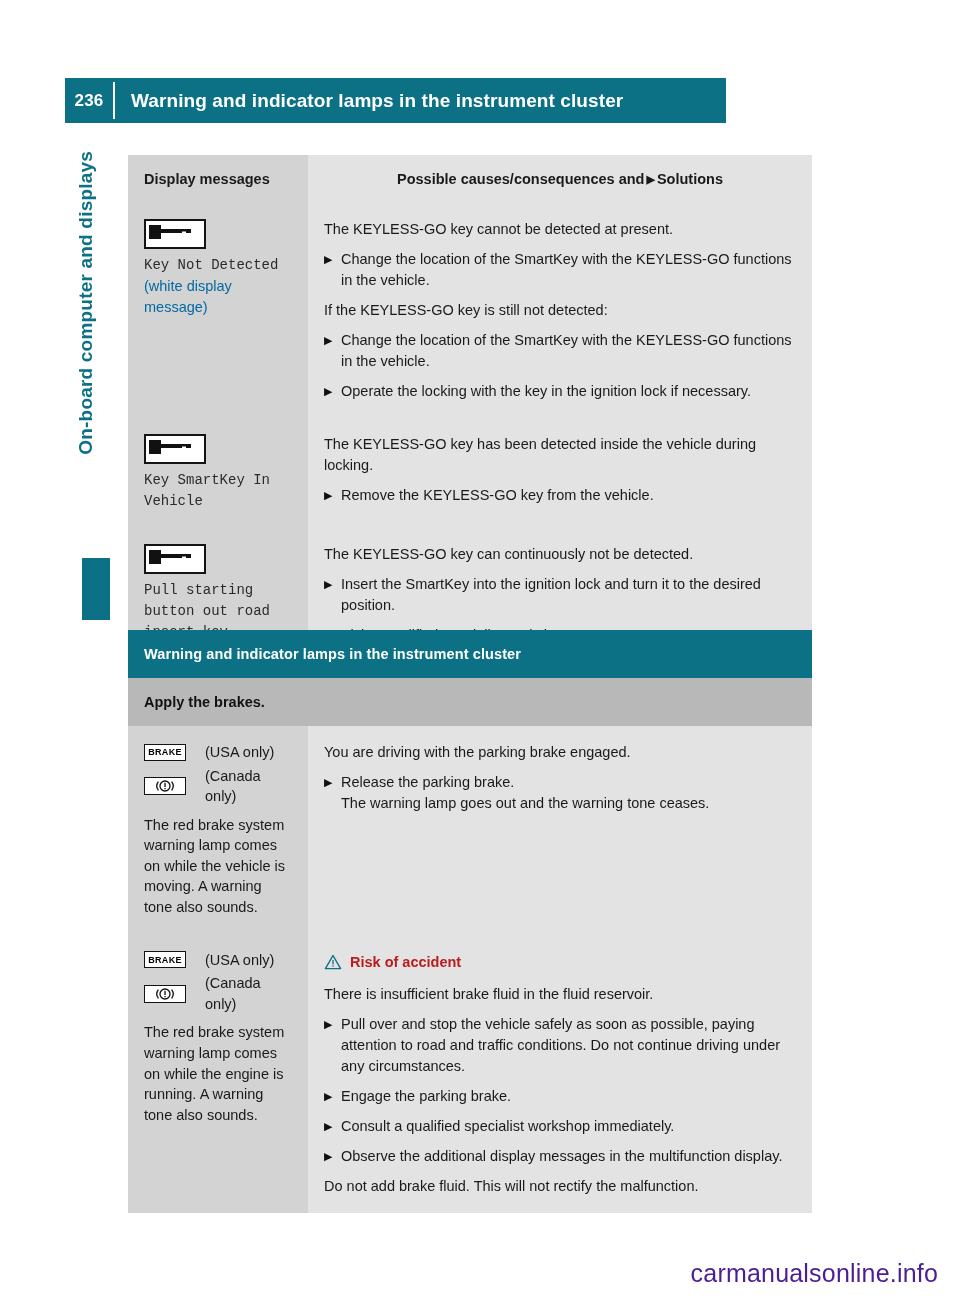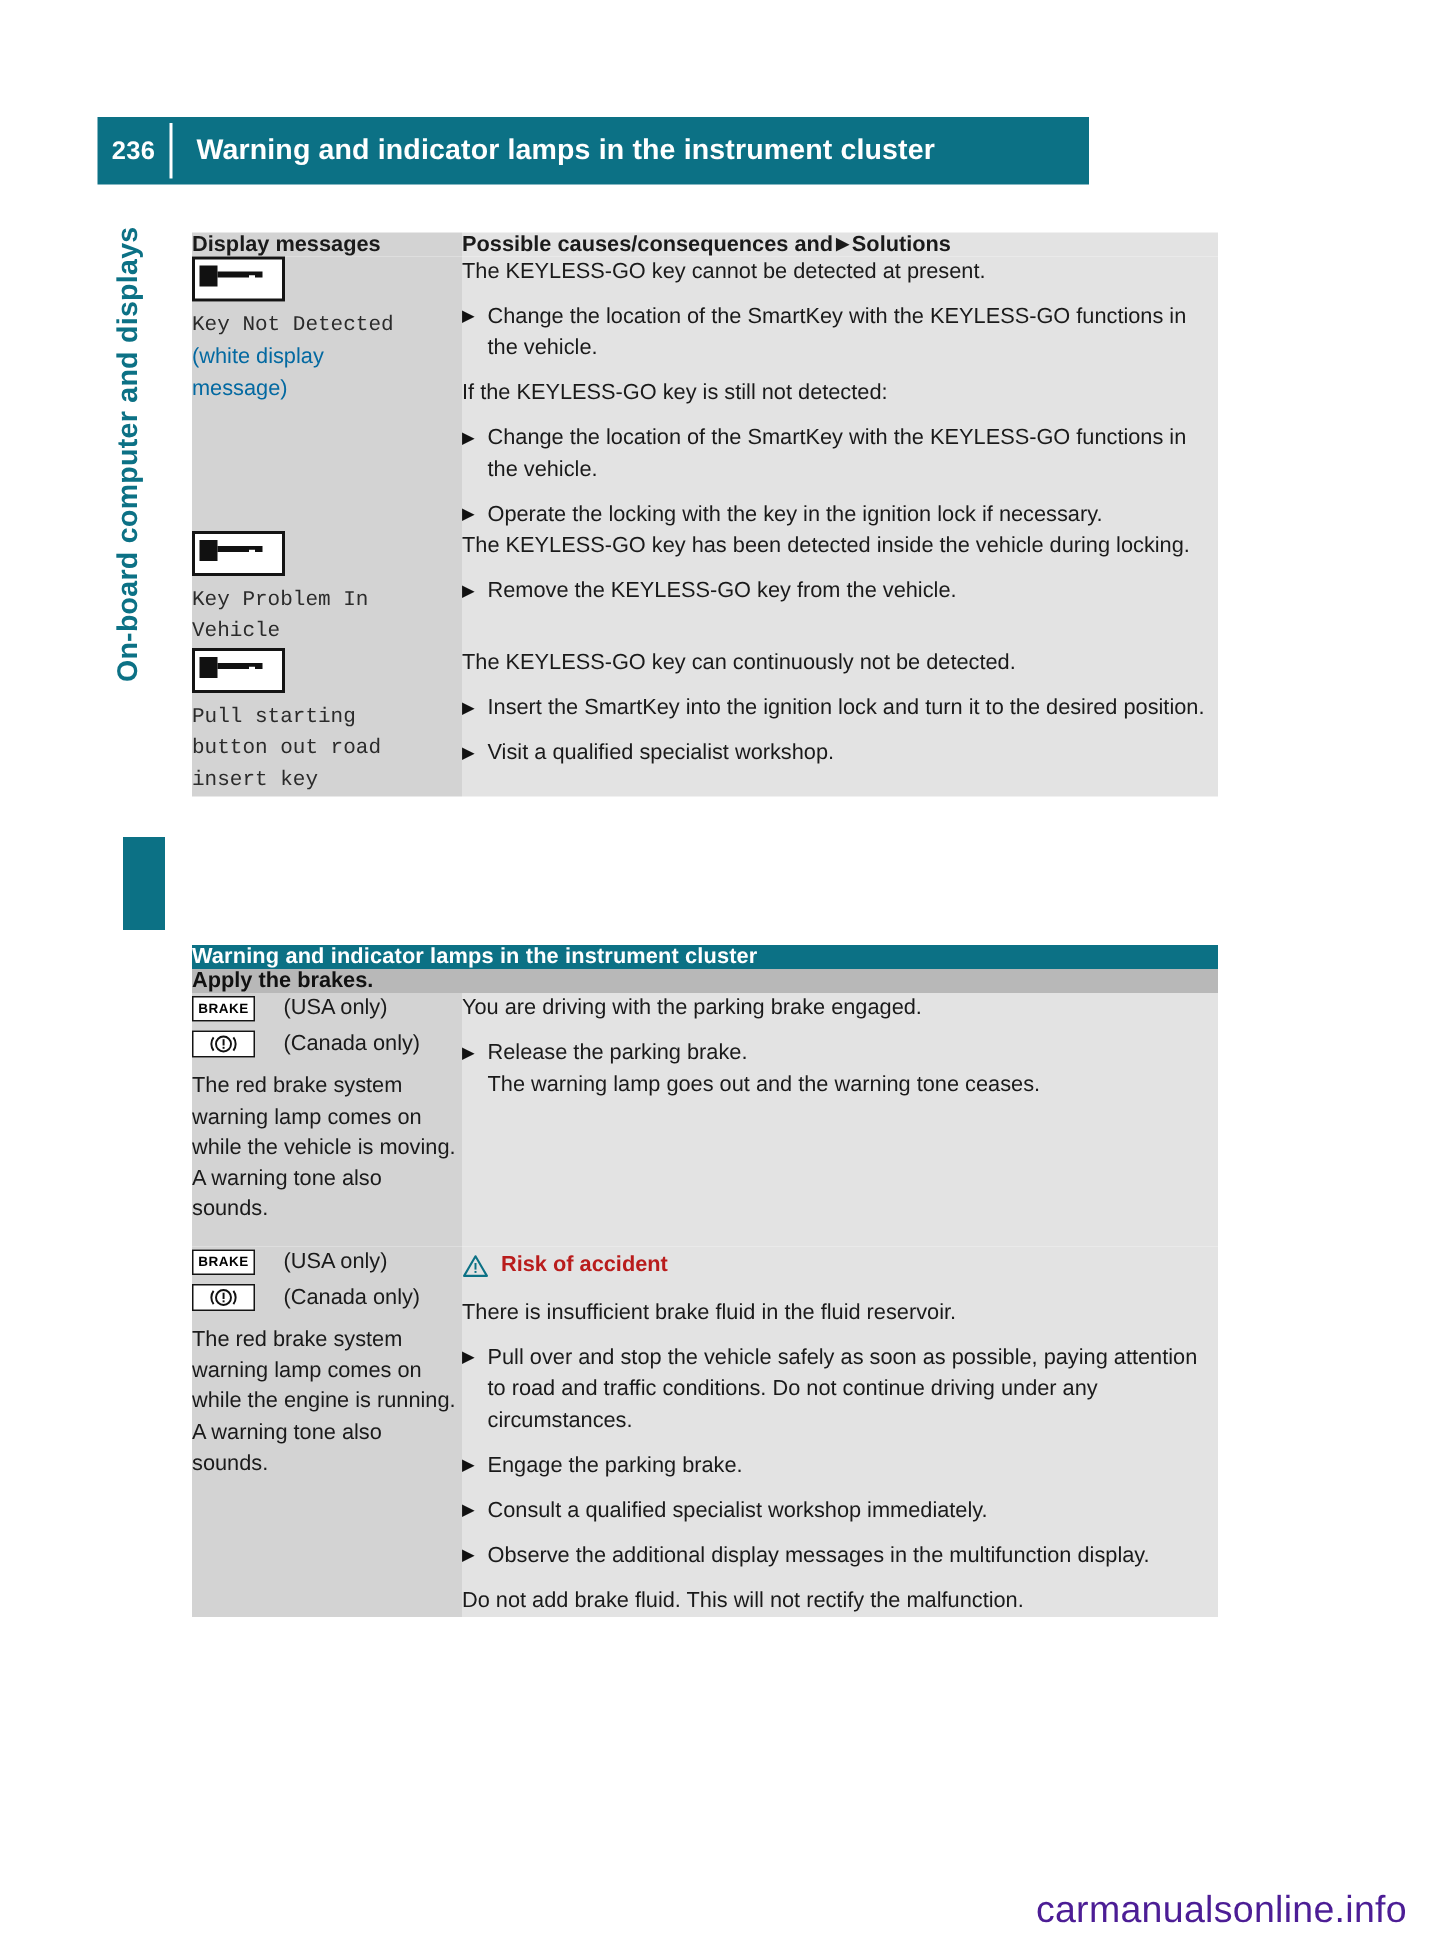--- a/index.html
+++ b/index.html
@@ -92,21 +92,21 @@
     table-layout: fixed;
   }
   .table-one { top: 155px; }
   .table-two { top: 630px; }
 
   .manual-table col.col-left  { width: 180px; }
   .manual-table col.col-right { width: 504px; }
 
   .manual-table td, .manual-table th {
     vertical-align: top;
-    padding: 0;
+    padding: 16px;
     border: 0;
   }
 
   .band-teal {
     background: #0c7185;
     color: #ffffff;
     font-size: 14.5px;
     font-weight: bold;
     padding: 8px 10px 9px 10px;
     letter-spacing: 0.1px;
@@ -124,21 +124,21 @@
     font-size: 14.5px;
     font-weight: bold;
     text-align: left;
     padding: 9px 10px 10px 10px;
     border-bottom: 2px solid #ffffff;
   }
   .th-right {
     background: #e3e3e3;
     font-size: 14.5px;
     font-weight: bold;
-    text-align: left;
+    text-align: center;
     padding: 9px 10px 10px 14px;
     border-bottom: 2px solid #ffffff;
   }
 
   .cell-left {
     background: #d3d3d3;
     padding: 10px 10px 14px 10px;
     border-bottom: 2px solid #ffffff;
     font-size: 14.5px;
     line-height: 1.42;
@@ -326,21 +326,21 @@
     </tr>
 
     <tr>
       <td class="cell-left">
         <span class="key-icon">
           <svg width="54" height="22" viewBox="0 0 54 22" aria-hidden="true">
             <rect x="3" y="4" width="12" height="14" fill="#111111"></rect>
             <path d="M15 8 L45 8 L45 12 L40 12 L40 10.5 L36 10.5 L36 12 L15 12 Z" fill="#111111"></path>
           </svg>
         </span>
-        <div class="mono-msg">Key Problem In
+        <div class="mono-msg">Key SmartKey In
 Vehicle</div>
       </td>
       <td class="cell-right">
         <p class="para">The KEYLESS-GO key has been detected inside the vehicle during locking.</p>
         <p class="bullet"><span class="bullet-marker">▶</span><span>Remove the KEYLESS-GO key from the vehicle.</span></p>
       </td>
     </tr>
 
     <tr>
       <td class="cell-left">

